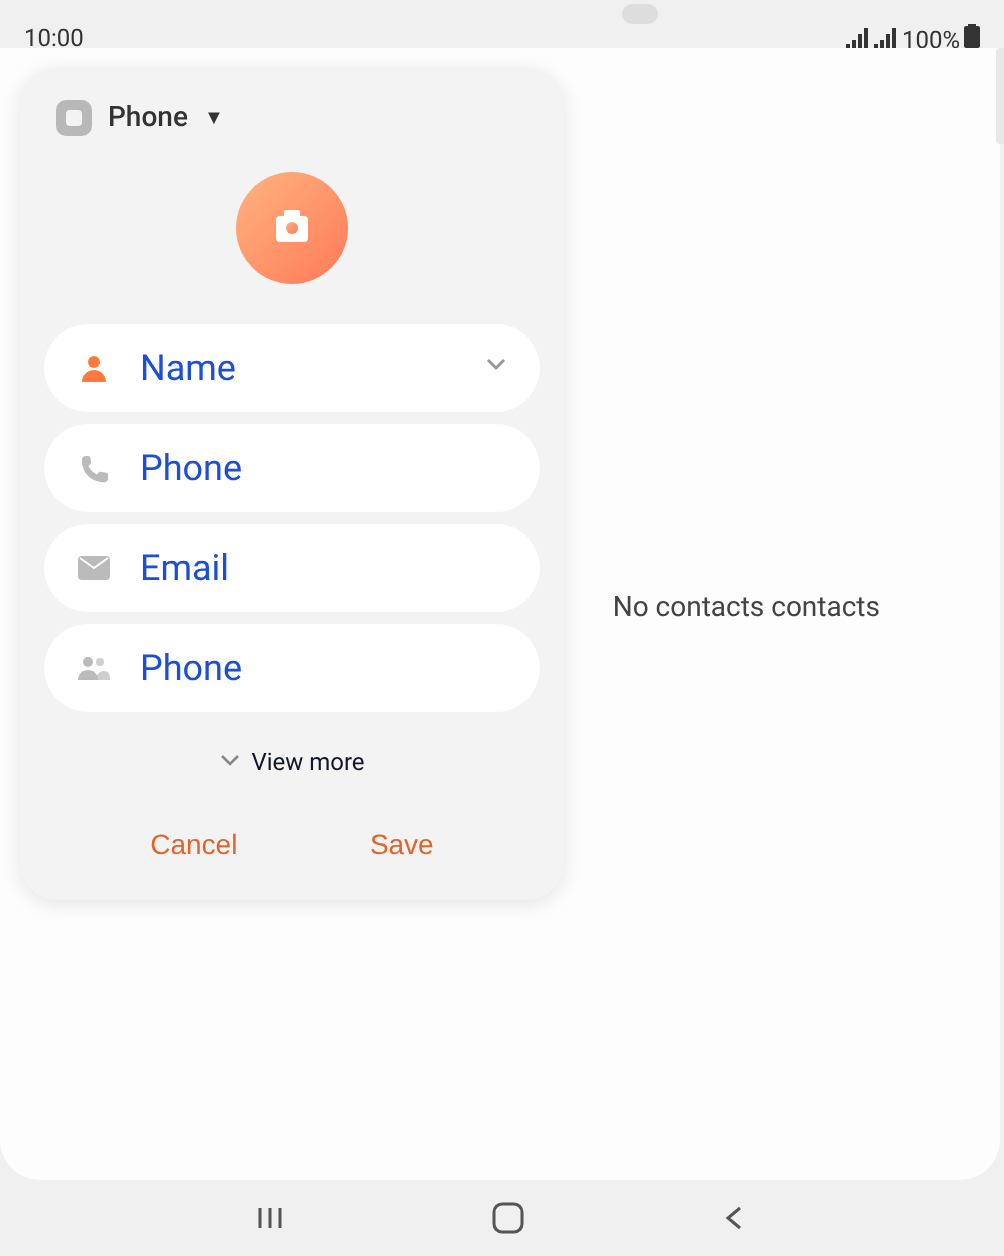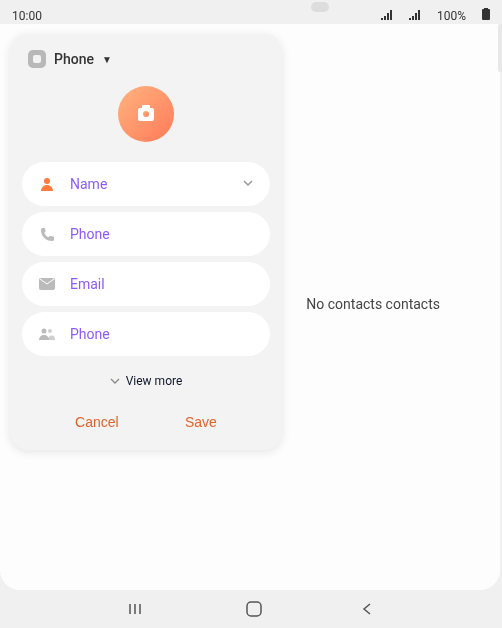--- a/index.html
+++ b/index.html
@@ -7,30 +7,30 @@
       width: 502px;
       height: 628px;
       background: #f0f0f0;
       font-family: -apple-system, Roboto, sans-serif;
       position: relative;
       overflow: hidden;
     }
     .statusbar {
       height: 24px;
       display: flex;
-      align-items: flex-end;
+      align-items: flex-start;
       justify-content: space-between;
-      padding: 1px 12px;
+      padding: 12px 12px;
       font-size: 12px;
       color: #333;
     }
     .statusbar-right {
       display: flex;
       align-items: center;
-      gap: 16px;
+      gap: 2px;
     }
     .main-area {
       position: absolute;
       top: 24px;
       left: 0;
       right: 2px;
       bottom: 38px;
       background: #fdfdfd;
       border-radius: 0 0 20px 20px;
       display: flex;
@@ -148,22 +148,22 @@
       width: 18px;
       height: 18px;
       display: flex;
       align-items: center;
       justify-content: center;
       color: #bbb;
     }
     .field-icon.orange { color: #ff7a3d; }
     .field-label {
       flex: 1;
-      font-size: 14px;
-      color: #8b5cf6;
+      font-size: 18px;
+      color: #1d4ed8;
     }
     .chevron {
       color: #999;
       font-size: 14px;
     }
     .view-more {
       display: flex;
       justify-content: center;
       align-items: center;
       gap: 6px;

